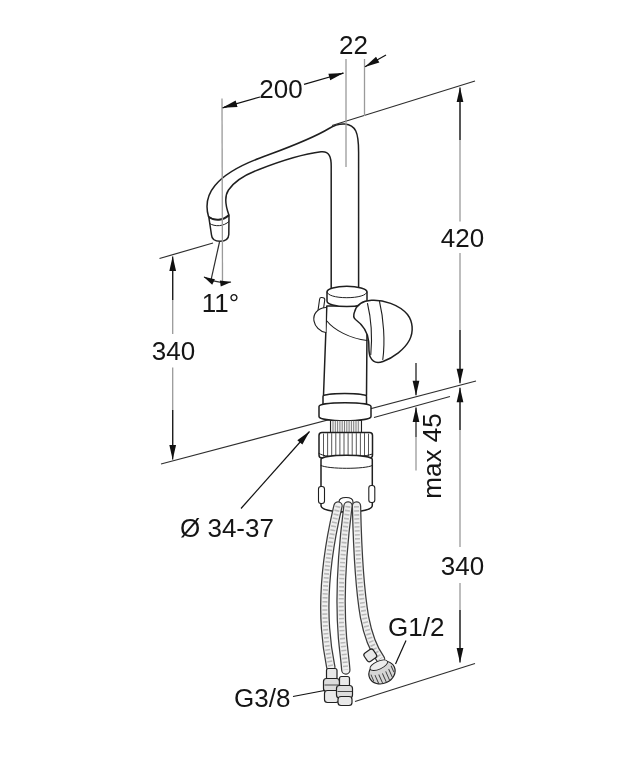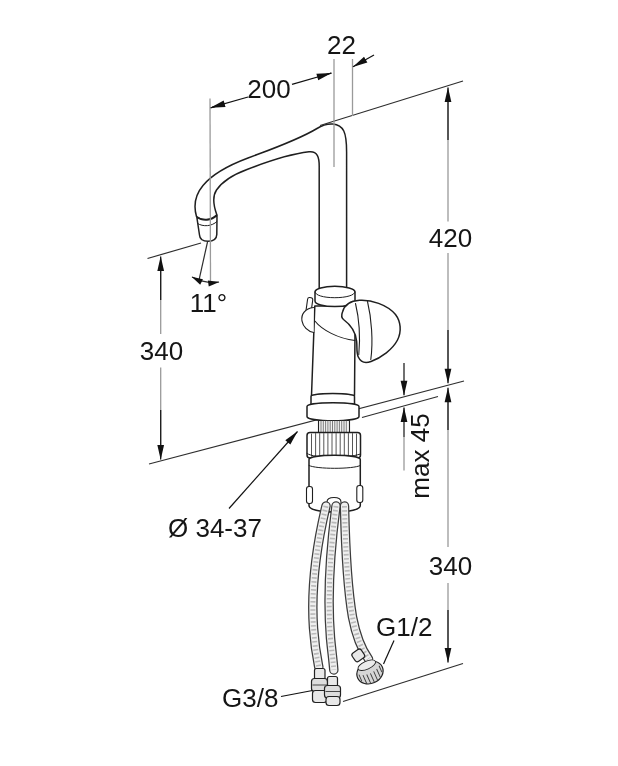--- a/index.html
+++ b/index.html
@@ -9,20 +9,21 @@
     width: 618px;
     height: 766px;
     overflow: hidden;
     font-family: "Liberation Sans", sans-serif;
   }
   .drawing-wrap {
     position: relative;
     width: 500px;
     height: 766px;
     background: #ffffff;
+    padding-left: 12px;
   }
   svg { display: block; }
   text.dim {
     font-family: "Liberation Sans", sans-serif;
     font-size: 26px;
     fill: #151515;
   }
 </style>
 </head>
 <body>

